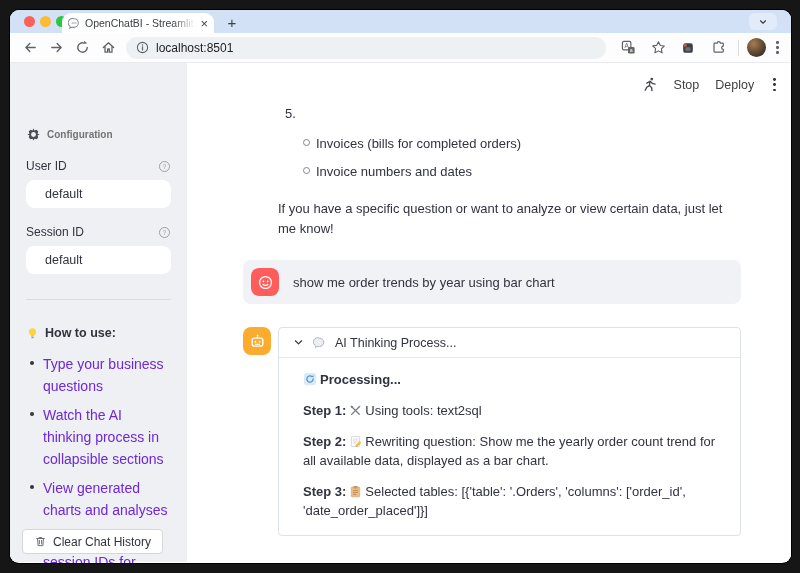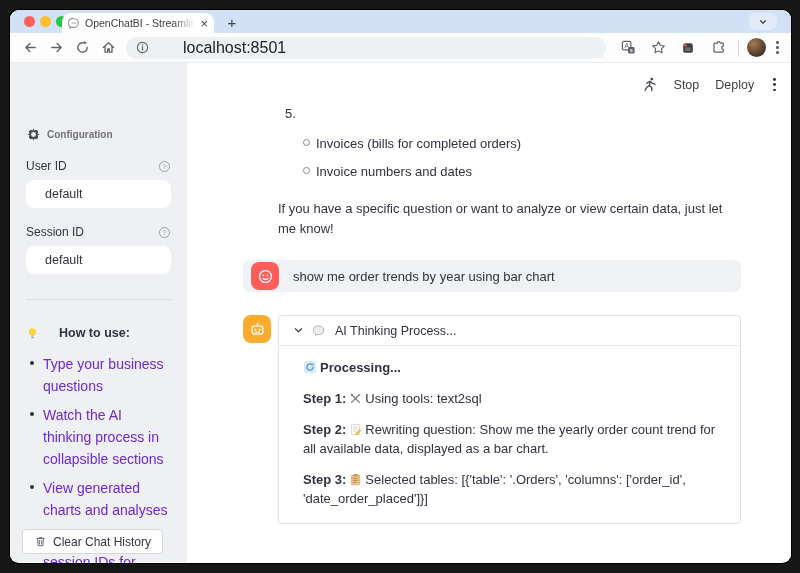--- a/index.html
+++ b/index.html
@@ -23,42 +23,42 @@
             text-align:center; line-height:17px; }
   .tabchevron { position:absolute; right:14px; top:3px; width:28px; height:17px; background:#e2ebfa;
                 border-radius:6px; display:flex; align-items:center; justify-content:center; }
 
   
   .toolbar { height:30px; background:#fdfdfe; display:flex; align-items:center; padding:0 8px; gap:2px;
              border-bottom:1px solid #e8eaed; }
   .navbtn { width:24px; height:24px; display:flex; align-items:center; justify-content:center; border-radius:50%; }
   .urlpill { flex:1; height:22px; background:#eef1f4; border-radius:11px; margin:0 8px 0 4px;
              display:flex; align-items:center; padding:0 10px; gap:7px; min-width:0; }
-  .url-text { font-size:16px; color:#202124;margin-left:27px; }
+  .url-text { font-size:12px; color:#202124; }
   .tb-right { display:flex; align-items:center; gap:6px; }
   .sep { width:1px; height:16px; background:#dadce0; margin:0 2px; }
   .avatar-br { width:19px; height:19px; border-radius:50%;
                background:radial-gradient(circle at 35% 30%, #a97c50 0%, #5a4433 55%, #241c16 100%); }
   .dots3 { display:flex; flex-direction:column; gap:2.5px; padding:2px 4px; }
   .dots3 i { width:2.6px; height:2.6px; border-radius:50%; background:#5f6368; display:block; }
 
   
   .app { display:flex; height:499px; background:#fff; }
   .sidebar { width:177px; background:#eef0f3; position:relative; padding:64px 16px 0 16px; flex:none; }
   .main { flex:1; position:relative; background:#fff; }
 
   
   .sb-title { display:flex; align-items:center; gap:6px; font-size:10px; font-weight:bold; color:#737373; }
   .sb-label-row { display:flex; align-items:center; justify-content:space-between; margin-top:17px; }
   .sb-label { font-size:12px; color:#31333f; }
   .sb-input { margin-top:7px; height:28px; background:#fff; border:1px solid #fff; border-radius:8px;
               width:100%; font-size:12.5px; color:#31333f; padding:0 18px;
               font-family:"Liberation Sans","DejaVu Sans",sans-serif; }
   .sb-divider { height:1px; background:#d9dbdf; margin:25px 0 0 0; }
-  .howto-title { display:flex; align-items:center; gap:20px; font-size:12.5px; font-weight:bold; margin-top:26px; }
+  .howto-title { display:flex; align-items:center; gap:6px; font-size:12.5px; font-weight:bold; margin-top:26px; }
   .howto-list { list-style:none; margin-top:14px; }
   .howto-list li { position:relative; padding-left:17px; font-size:14px; line-height:1.55; margin-bottom:8px; color:#6d28d9; }
   .howto-list li::before { content:""; position:absolute; left:4px; top:7px; width:4px; height:4px;
                            border-radius:50%; background:#31333f; }
   .clear-btn { position:absolute; left:12px; bottom:8px; height:25px; background:#fff;
                border:1px solid #d5d6d8; border-radius:4px; display:flex; align-items:center; gap:6px;
                padding:0 11px; font-size:12px; color:#31333f; cursor:pointer; }
 
   
   .st-toolbar { position:absolute; top:13px; right:12px; display:flex; align-items:center; gap:16px; }
@@ -70,21 +70,21 @@
   .content { position:absolute; left:56px; top:0; width:498px; padding-top:43px; font-size:13px; }
   .ol-line { display:flex; gap:8px; padding-left:42px; }
   .ol-num { width:14px; }
   .ol-title { font-weight:bold; }
   .subul { margin-top:13px; }
   .subul .row { position:relative; padding-left:73px; margin-bottom:8px; line-height:1.55; }
   .subul .row::before { content:""; position:absolute; left:60px; top:5px; width:5px; height:5px;
                         border:1px solid #85878c; border-radius:50%; }
   .closing { margin-top:17px; padding-left:35px; line-height:1.5; }
 
-  .user-msg { margin-top:22px; background:#f0f2f6; border-radius:8px; height:32px;
+  .user-msg { margin-top:22px; background:#f0f2f6; border-radius:8px; height:44px;
               display:flex; align-items:center; padding:0 8px; gap:14px; }
   .avatar-sq { width:28px; height:28px; border-radius:8px; flex:none;
                display:flex; align-items:center; justify-content:center; }
   .avatar-user { background:#ff5c5c; }
   .avatar-bot  { background:#fbab2d; }
 
   .bot-row { margin-top:23px; display:flex; gap:7px; align-items:flex-start; }
   .expander { flex:1; border:1px solid #dde1e8; border-radius:4px; background:#fff; overflow:hidden; }
   .exp-head { height:30px; display:flex; align-items:center; gap:9px; padding:0 14px;
               border-bottom:1px solid #e6e9ee; cursor:pointer; }

